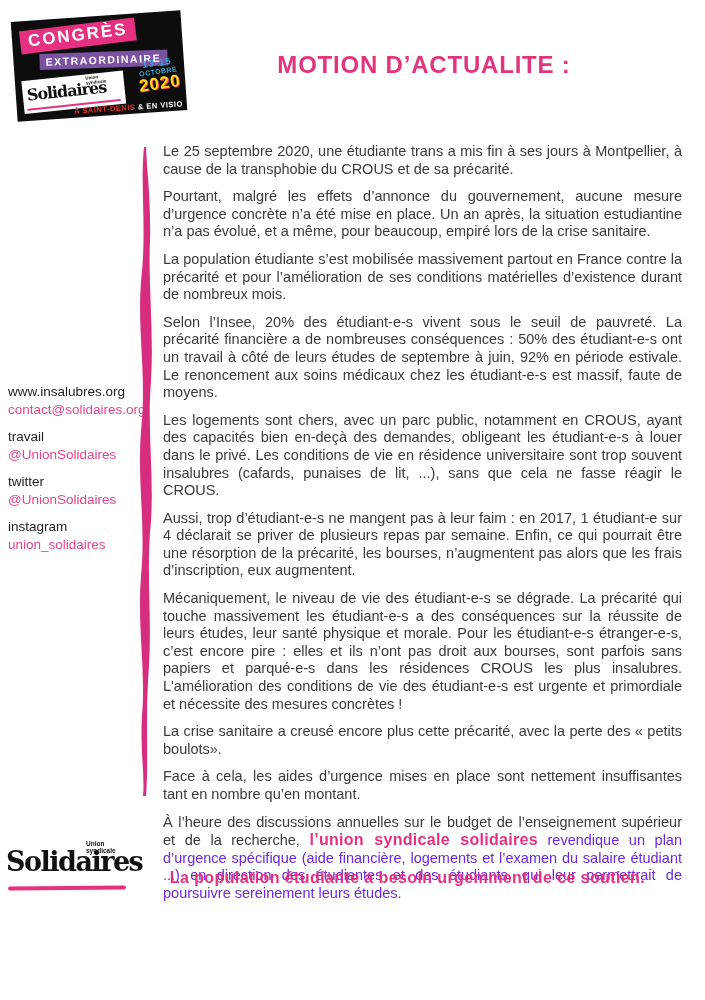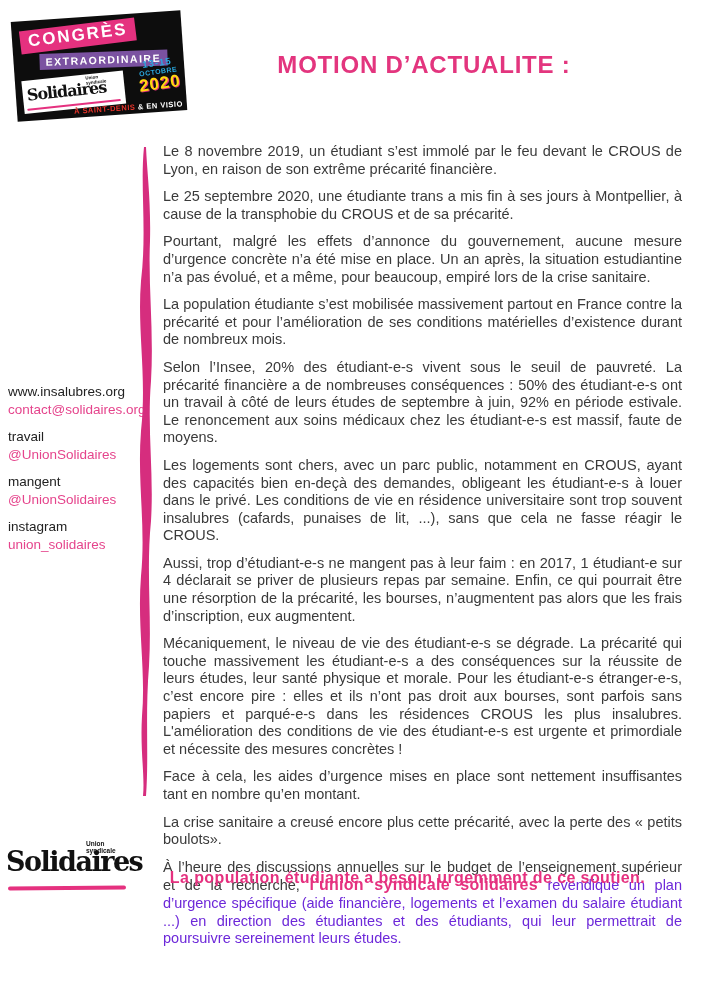--- a/index.html
+++ b/index.html
@@ -130,21 +130,21 @@
 <div class="sidebar">
   <div class="group">
     <div>www.insalubres.org</div>
     <div class="pink">contact@solidaires.org</div>
   </div>
   <div class="group">
     <div>travail</div>
     <div class="pink">@UnionSolidaires</div>
   </div>
   <div class="group">
-    <div>mangent</div>
+    <div>twitter</div>
     <div class="pink">@UnionSolidaires</div>
   </div>
   <div class="group">
     <div>instagram</div>
     <div class="pink">union_solidaires</div>
   </div>
 </div>
 
 <div class="brush">
   <svg width="24" height="652" viewBox="0 0 24 652" xmlns="http://www.w3.org/2000/svg">
@@ -157,30 +157,29 @@
              L 13 650
              C 16 610, 12 570, 16 520
              C 19 470, 13 425, 18 375
              C 21 325, 14 285, 18 235
              C 21 185, 15 140, 17 95
              C 18 55, 14 25, 13 1 Z" fill="#d62d7e"></path>
   </svg>
 </div>
 
 <div class="main">
-  <p>Le 8 novembre 2019, un étudiant s’est immolé par le feu devant le CROUS de Lyon, en raison de son extrême précarité financière.</p>
   <p>Le 25 septembre 2020, une étudiante trans a mis fin à ses jours à Montpellier, à cause de la transphobie du CROUS et de sa précarité.</p>
   <p>Pourtant, malgré les effets d’annonce du gouvernement, aucune mesure d’urgence concrète n’a été mise en place. Un an après, la situation estudiantine n’a pas évolué, et a même, pour beaucoup, empiré lors de la crise sanitaire.</p>
   <p>La population étudiante s’est mobilisée massivement partout en France contre la précarité et pour l’amélioration de ses conditions matérielles d’existence durant de nombreux mois.</p>
   <p>Selon l’Insee, 20% des étudiant-e-s vivent sous le seuil de pauvreté. La précarité financière a de nombreuses conséquences : 50% des étudiant-e-s ont un travail à côté de leurs études de septembre à juin, 92% en période estivale. Le renoncement aux soins médicaux chez les étudiant-e-s est massif, faute de moyens.</p>
   <p>Les logements sont chers, avec un parc public, notamment en CROUS, ayant des capacités bien en-deçà des demandes, obligeant les étudiant-e-s à louer dans le privé. Les conditions de vie en résidence universitaire sont trop souvent insalubres (cafards, punaises de lit, ...), sans que cela ne fasse réagir le CROUS.</p>
   <p>Aussi, trop d’étudiant-e-s ne mangent pas à leur faim : en 2017, 1 étudiant-e sur 4 déclarait se priver de plusieurs repas par semaine. Enfin, ce qui pourrait être une résorption de la précarité, les bourses, n’augmentent pas alors que les frais d’inscription, eux augmentent.</p>
   <p>Mécaniquement, le niveau de vie des étudiant-e-s se dégrade. La précarité qui touche massivement les étudiant-e-s a des conséquences sur la réussite de leurs études, leur santé physique et morale. Pour les étudiant-e-s étranger-e-s, c’est encore pire : elles et ils n’ont pas droit aux bourses, sont parfois sans papiers et parqué-e-s dans les résidences CROUS les plus insalubres. L'amélioration des conditions de vie des étudiant-e-s est urgente et primordiale et nécessite des mesures concrètes !</p>
+  <p>La crise sanitaire a creusé encore plus cette précarité, avec la perte des « petits boulots».</p>
   <p>Face à cela, les aides d’urgence mises en place sont nettement insuffisantes tant en nombre qu’en montant.</p>
-  <p>La crise sanitaire a creusé encore plus cette précarité, avec la perte des « petits boulots».</p>
   <p><span>À l’heure des discussions annuelles sur le budget de l’enseignement supérieur et de la recherche, </span><span class="union-name">l’union syndicale solidaires</span><span class="b"> revendique un plan d’urgence spécifique (aide financière, logements et l’examen du salaire étudiant ...) en direction des étudiantes et des étudiants, qui leur permettrait de poursuivre sereinement leurs études.</span></p>
 </div>
 
 <div class="slogan">La population étudiante a besoin urgemment de ce soutien.</div>
 
 <div class="footer-logo">
   <span class="fl-small">Union syndicale</span>
   <span class="fl-text">Solidaires</span>
   <span class="fl-underline"></span>
 </div>

